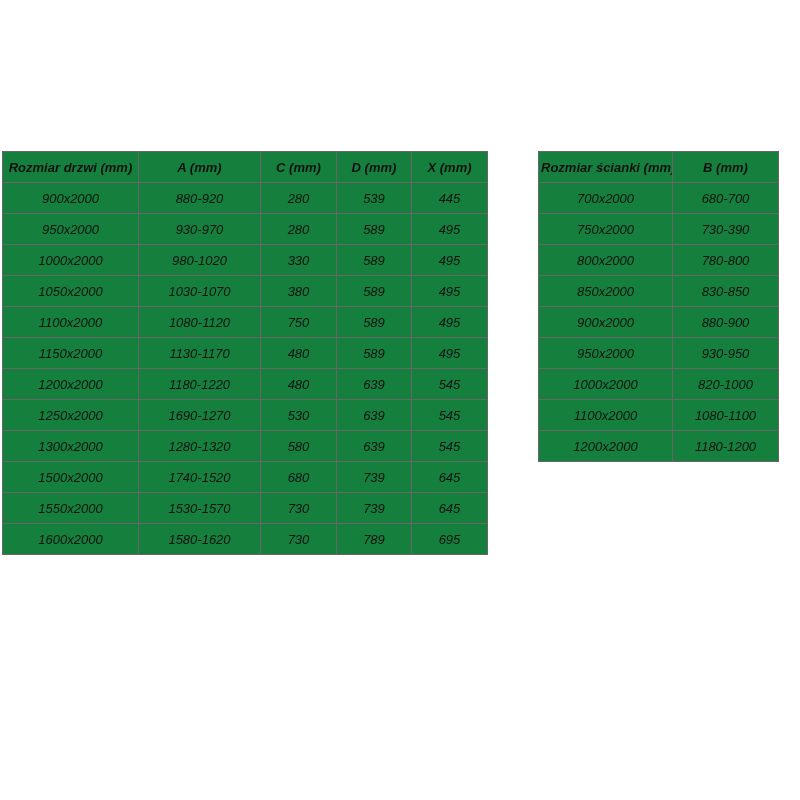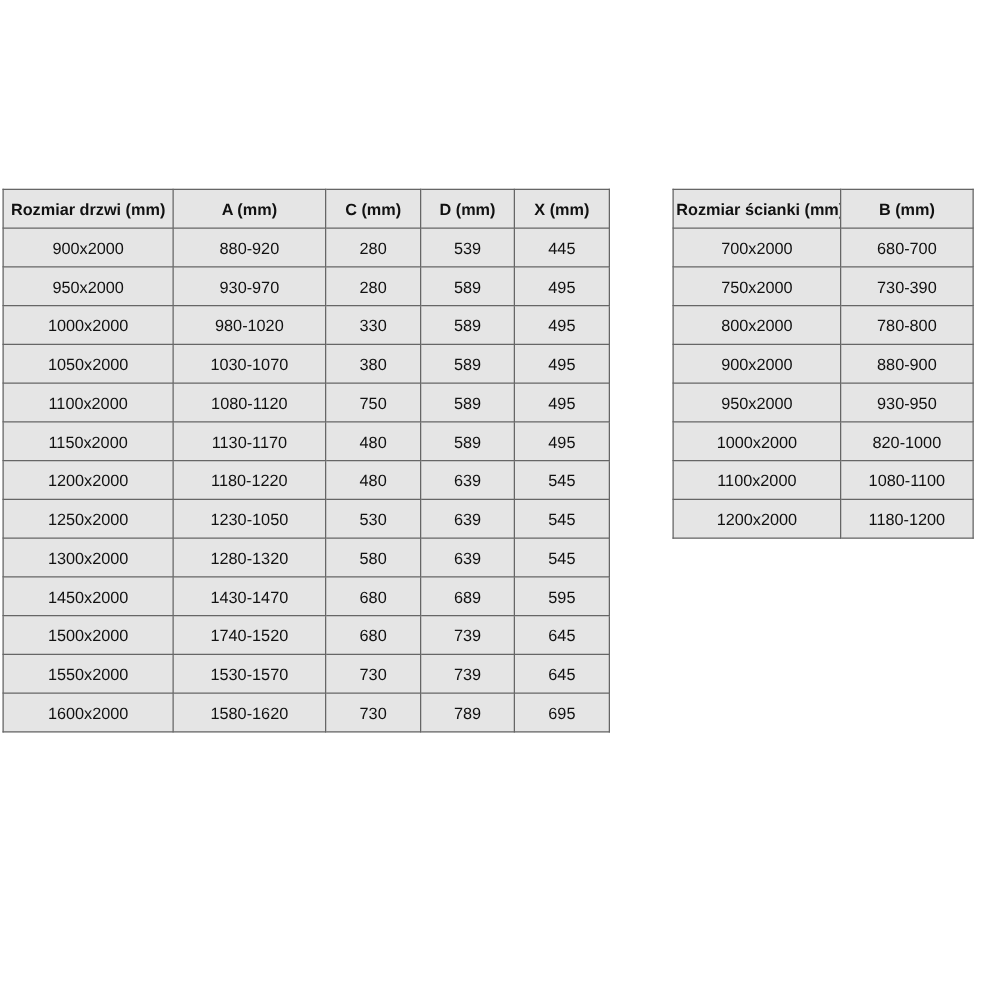--- a/index.html
+++ b/index.html
@@ -14,21 +14,22 @@
     position: relative;
     width: 800px;
     height: 800px;
     background: #ffffff;
     overflow: hidden;
   }
   table.spec {
     position: absolute;
     border-collapse: collapse;
     table-layout: fixed;
-    background: #e5e5e5;
+    background: #15803d;
+    font-style: italic;
   }
   table.spec th, table.spec td {
     border: 1px solid #666666;
     text-align: center;
     vertical-align: middle;
     color: #111111;
     font-size: 13px;
     height: 30px;
     padding: 0 2px;
     white-space: nowrap;
@@ -107,38 +108,31 @@
         </tr>
         <tr>
           <td>1200x2000</td>
           <td>1180-1220</td>
           <td>480</td>
           <td>639</td>
           <td>545</td>
         </tr>
         <tr>
           <td>1250x2000</td>
-          <td>1230-1050</td>
+          <td>1690-1270</td>
           <td>530</td>
           <td>639</td>
           <td>545</td>
         </tr>
         <tr>
           <td>1300x2000</td>
           <td>1280-1320</td>
           <td>580</td>
           <td>639</td>
           <td>545</td>
-        </tr>
-        <tr>
-          <td>1450x2000</td>
-          <td>1430-1470</td>
-          <td>680</td>
-          <td>689</td>
-          <td>595</td>
         </tr>
         <tr>
           <td>1500x2000</td>
           <td>1740-1520</td>
           <td>680</td>
           <td>739</td>
           <td>645</td>
         </tr>
         <tr>
           <td>1550x2000</td>
@@ -175,20 +169,24 @@
         </tr>
         <tr>
           <td>750x2000</td>
           <td>730-390</td>
         </tr>
         <tr>
           <td>800x2000</td>
           <td>780-800</td>
         </tr>
         <tr>
+          <td>850x2000</td>
+          <td>830-850</td>
+        </tr>
+        <tr>
           <td>900x2000</td>
           <td>880-900</td>
         </tr>
         <tr>
           <td>950x2000</td>
           <td>930-950</td>
         </tr>
         <tr>
           <td>1000x2000</td>
           <td>820-1000</td>

